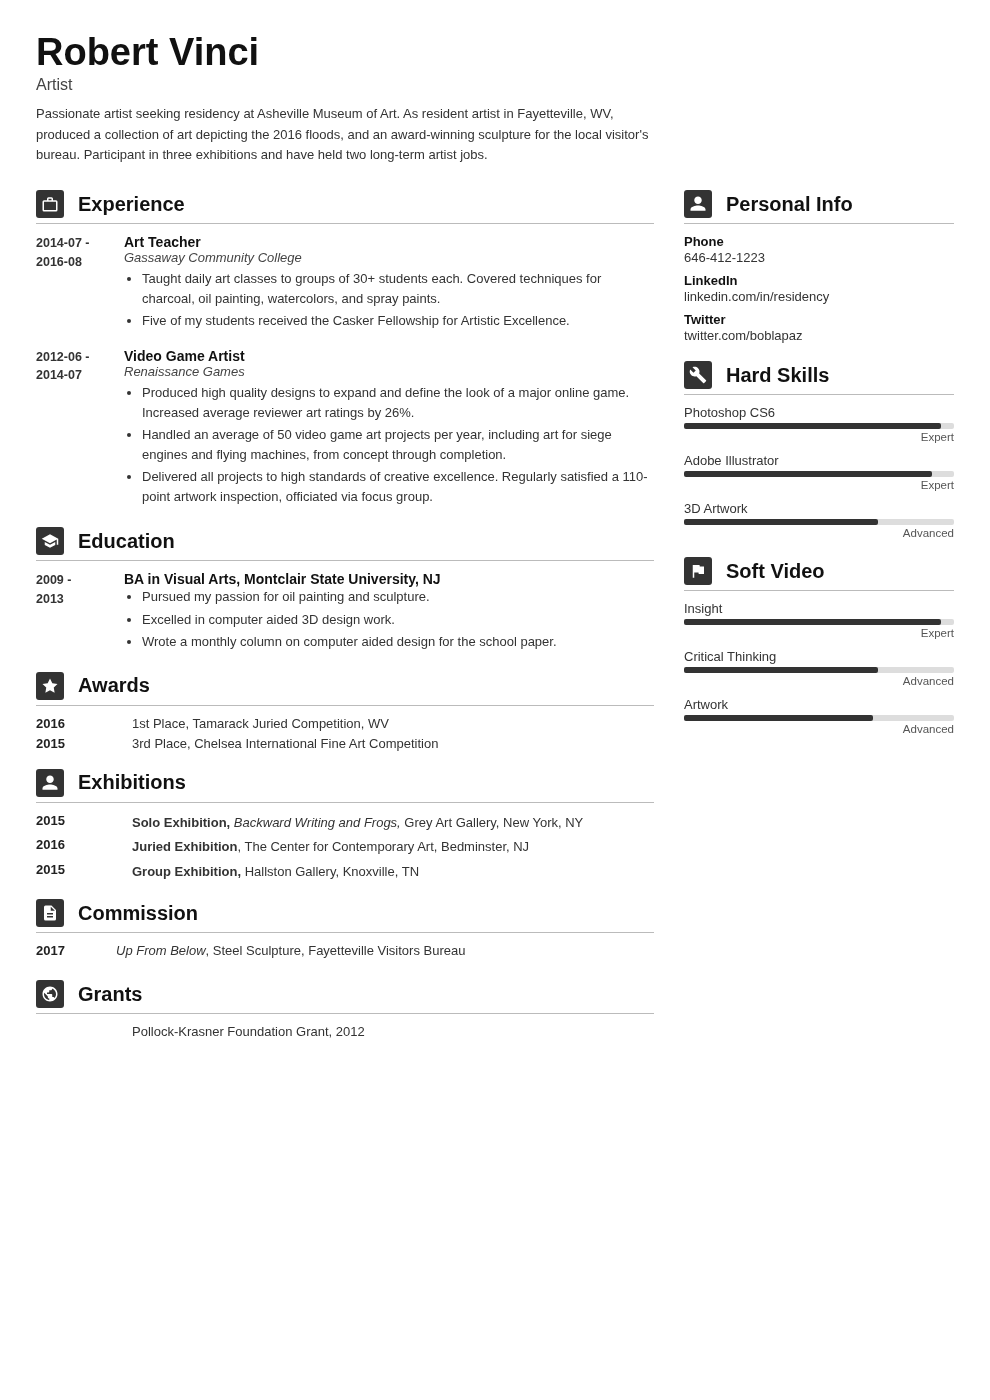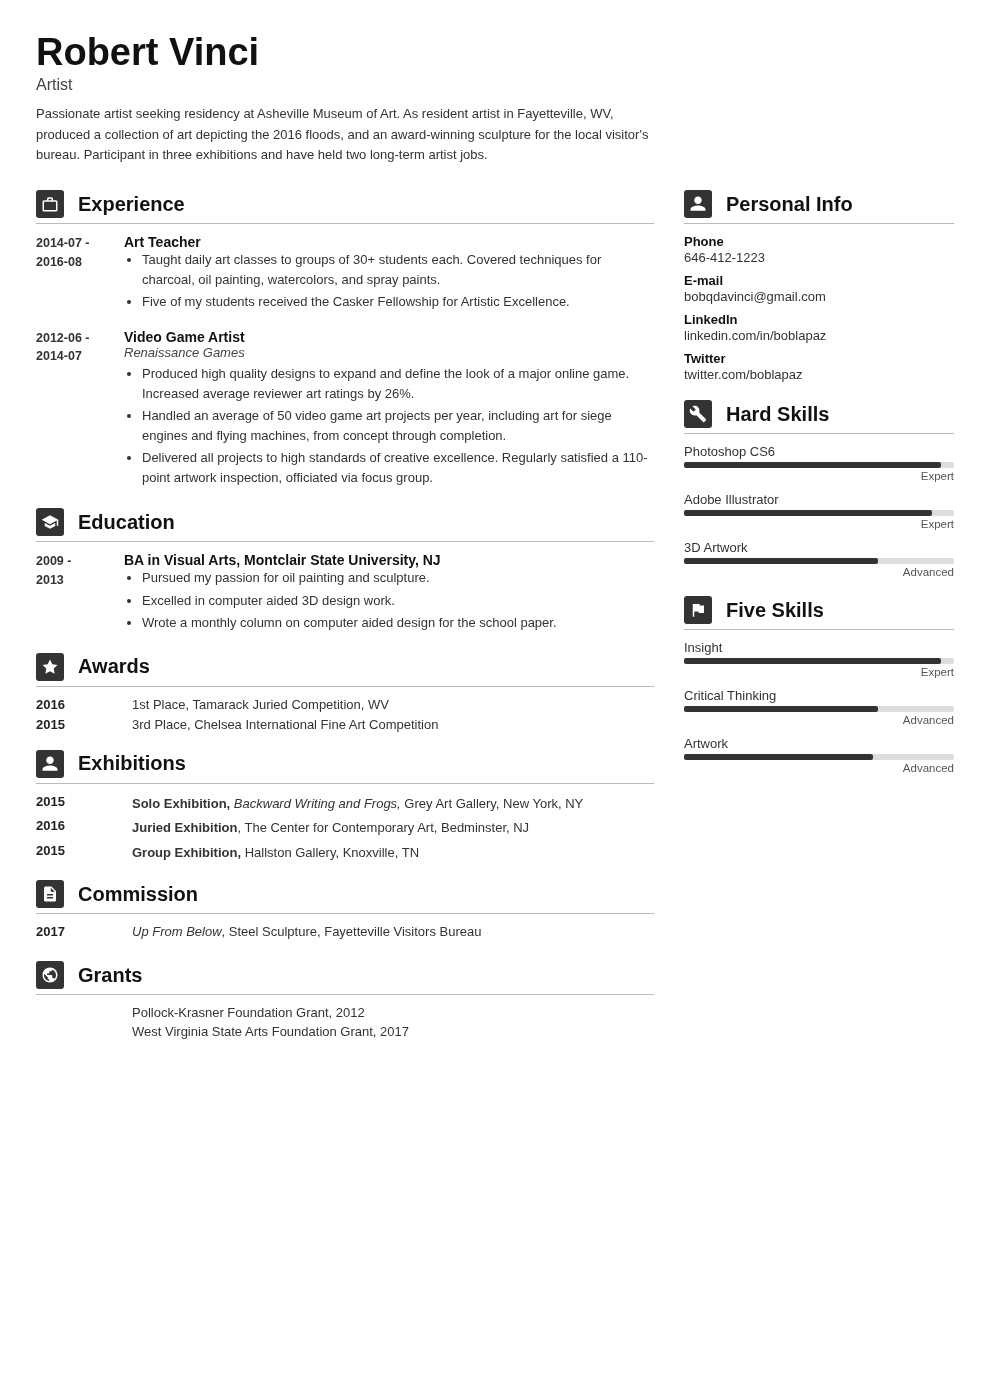--- a/index.html
+++ b/index.html
@@ -56,21 +56,21 @@
     .award-desc { color: #333; }
 
     
     .exhibit-row { display: flex; gap: 16px; margin-bottom: 5px; font-size: 13px; }
     .exhibit-year { width: 80px; flex-shrink: 0; font-weight: 600; }
     .exhibit-desc { color: #333; line-height: 1.5; }
     .exhibit-desc strong { font-weight: 700; }
     .exhibit-desc em { font-style: italic; }
 
     
-    .commission-row { display: flex; gap: 16px; margin-bottom: 22px; font-size: 13px; }
+    .commission-row { display: flex; margin-bottom: 22px; font-size: 13px; }
     .commission-year { width: 80px; flex-shrink: 0; font-weight: 600; }
     .commission-desc { color: #333; }
     .commission-desc em { font-style: italic; }
 
     
     .grant-item { font-size: 13px; color: #333; margin-bottom: 4px; padding-left: 96px; }
 
     
     .personal-info-block { margin-bottom: 8px; }
     .personal-info-block .pi-label { font-weight: 700; font-size: 13px; color: #111; margin-bottom: 1px; }
@@ -106,20 +106,21 @@
               <path d="M20 7h-4V5a2 2 0 0 0-2-2h-4a2 2 0 0 0-2 2v2H4a2 2 0 0 0-2 2v11a2 2 0 0 0 2 2h16a2 2 0 0 0 2-2V9a2 2 0 0 0-2-2zm-10-2h4v2h-4V5zm10 15H4V9h16v11z"></path>
             </svg>
           </div>
           <span class="section-title">Experience</span>
         </div>
 
         <div class="entry">
           <div class="entry-dates">2014-07 -<br>2016-08</div>
           <div class="entry-content">
             <div class="entry-title">Art Teacher</div>
+            <div class="entry-org">Gassaway Community College</div>
             <ul class="entry-bullets">
               <li>Taught daily art classes to groups of 30+ students each. Covered techniques for charcoal, oil painting, watercolors, and spray paints.</li>
               <li>Five of my students received the Casker Fellowship for Artistic Excellence.</li>
             </ul>
           </div>
         </div>
 
         <div class="entry">
           <div class="entry-dates">2012-06 -<br>2014-07</div>
           <div class="entry-content">
@@ -221,47 +222,42 @@
         <div class="section-header">
           <div class="section-icon">
 
             <svg viewBox="0 0 24 24" xmlns="http://www.w3.org/2000/svg">
               <path d="M12 2C6.48 2 2 6.48 2 12s4.48 10 10 10 10-4.48 10-10S17.52 2 12 2zm-1 17.93c-3.95-.49-7-3.85-7-7.93 0-.62.08-1.21.21-1.79L9 15v1c0 1.1.9 2 2 2v1.93zm6.9-2.54c-.26-.81-1-1.39-1.9-1.39h-1v-3c0-.55-.45-1-1-1H8v-2h2c.55 0 1-.45 1-1V7h2c1.1 0 2-.9 2-2v-.41c2.93 1.19 5 4.06 5 7.41 0 2.08-.8 3.97-2.1 5.39z"></path>
             </svg>
           </div>
           <span class="section-title">Grants</span>
         </div>
         <div class="grant-item">Pollock-Krasner Foundation Grant, 2012</div>
-        <div class="grant-item">West Virginia State Arts Foundation Grant, 2017</div>
       </div>
 
     </div>
 
     <div class="right-col">
 
       <div class="section">
         <div class="section-header">
           <div class="section-icon">
             <svg viewBox="0 0 24 24" xmlns="http://www.w3.org/2000/svg">
               <path d="M12 12c2.7 0 5-2.3 5-5s-2.3-5-5-5-5 2.3-5 5 2.3 5 5 5zm0 2c-3.3 0-10 1.7-10 5v2h20v-2c0-3.3-6.7-5-10-5z"></path>
             </svg>
           </div>
           <span class="section-title">Personal Info</span>
         </div>
         <div class="personal-info-block">
           <div class="pi-label">Phone</div>
           <div class="pi-value">646-412-1223</div>
         </div>
         <div class="personal-info-block">
-          <div class="pi-label">E-mail</div>
-          <div class="pi-value">bobqdavinci@gmail.com</div>
-        </div>
-        <div class="personal-info-block">
           <div class="pi-label">LinkedIn</div>
-          <div class="pi-value">linkedin.com/in/boblapaz</div>
+          <div class="pi-value">linkedin.com/in/residency</div>
         </div>
         <div class="personal-info-block">
           <div class="pi-label">Twitter</div>
           <div class="pi-value">twitter.com/boblapaz</div>
         </div>
       </div>
 
       <div class="section">
         <div class="section-header">
           <div class="section-icon">
@@ -296,21 +292,21 @@
       </div>
 
       <div class="section">
         <div class="section-header">
           <div class="section-icon">
 
             <svg viewBox="0 0 24 24" xmlns="http://www.w3.org/2000/svg">
               <path d="M14.4 6L14 4H5v17h2v-7h5.6l.4 2h7V6h-5.6z"></path>
             </svg>
           </div>
-          <span class="section-title">Five Skills</span>
+          <span class="section-title">Soft Video</span>
         </div>
         <div class="skill-item">
           <div class="skill-name">Insight</div>
           <div class="skill-bar-bg">
             <div class="skill-bar-fill" style="width:95%"></div>
           </div>
           <div class="skill-level">Expert</div>
         </div>
         <div class="skill-item">
           <div class="skill-name">Critical Thinking</div>

